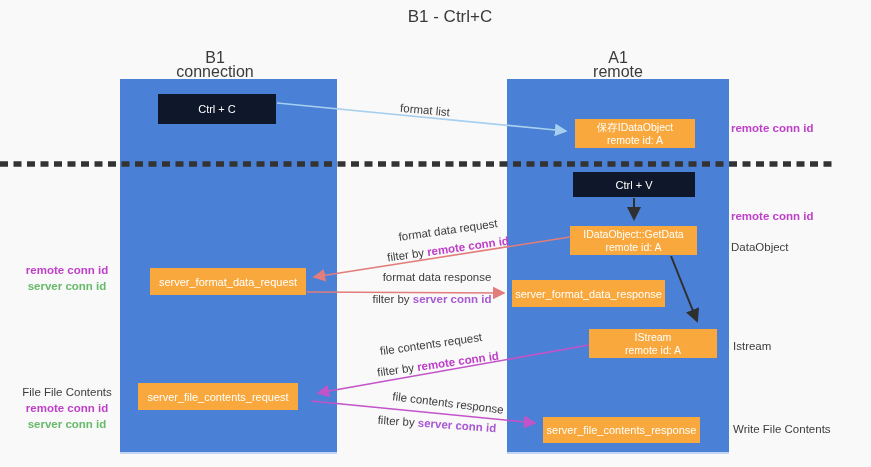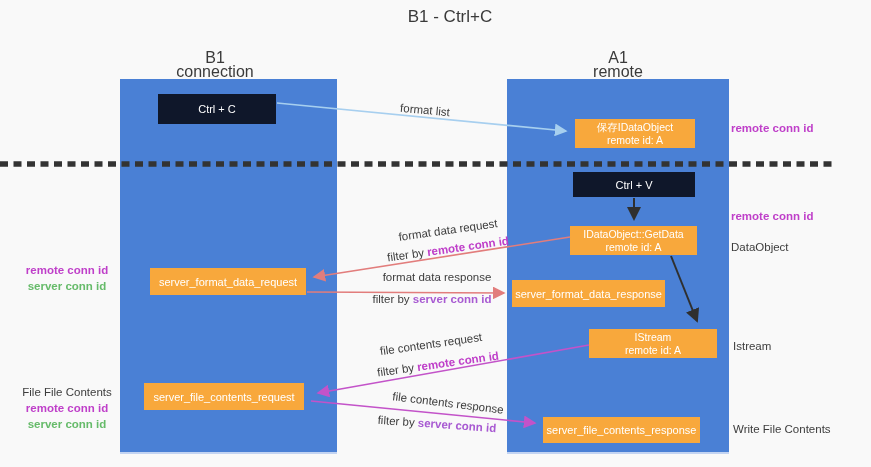--- a/index.html
+++ b/index.html
@@ -97,21 +97,21 @@
 
   <div class="node orange single" style="left:150px;top:268px;width:156px;height:27px;">server_format_data_request</div>
 
   <div class="node orange single" style="left:512px;top:280px;width:153px;height:27px;">server_format_data_response</div>
 
   <div class="node orange" style="left:589px;top:329px;width:128px;height:29px;">
     <div class="l1">IStream</div>
     <div class="l2">remote id: A</div>
   </div>
 
-  <div class="node orange single" style="left:144px;top:383px;width:160px;height:27px;">server_file_contents_request</div>
+  <div class="node orange single" style="left:138px;top:383px;width:160px;height:27px;">server_file_contents_request</div>
 
   <div class="node orange single" style="left:543px;top:417px;width:157px;height:26px;">server_file_contents_response</div>
 
   <div class="msg" style="left:425px;top:110px;--r:5deg;">format list</div>
 
   <div class="msg" style="left:448px;top:230px;--r:-8deg;">format data request</div>
   <div class="msg" style="left:448px;top:249px;--r:-8deg;"><span class="dk">filter by </span><span class="mg">remote conn id</span></div>
 
   <div class="msg" style="left:437px;top:277px;text-align:right;">format data response</div>
   <div class="msg" style="left:432px;top:299px;"><span class="dk">filter by </span><span class="pu">server conn id</span></div>

